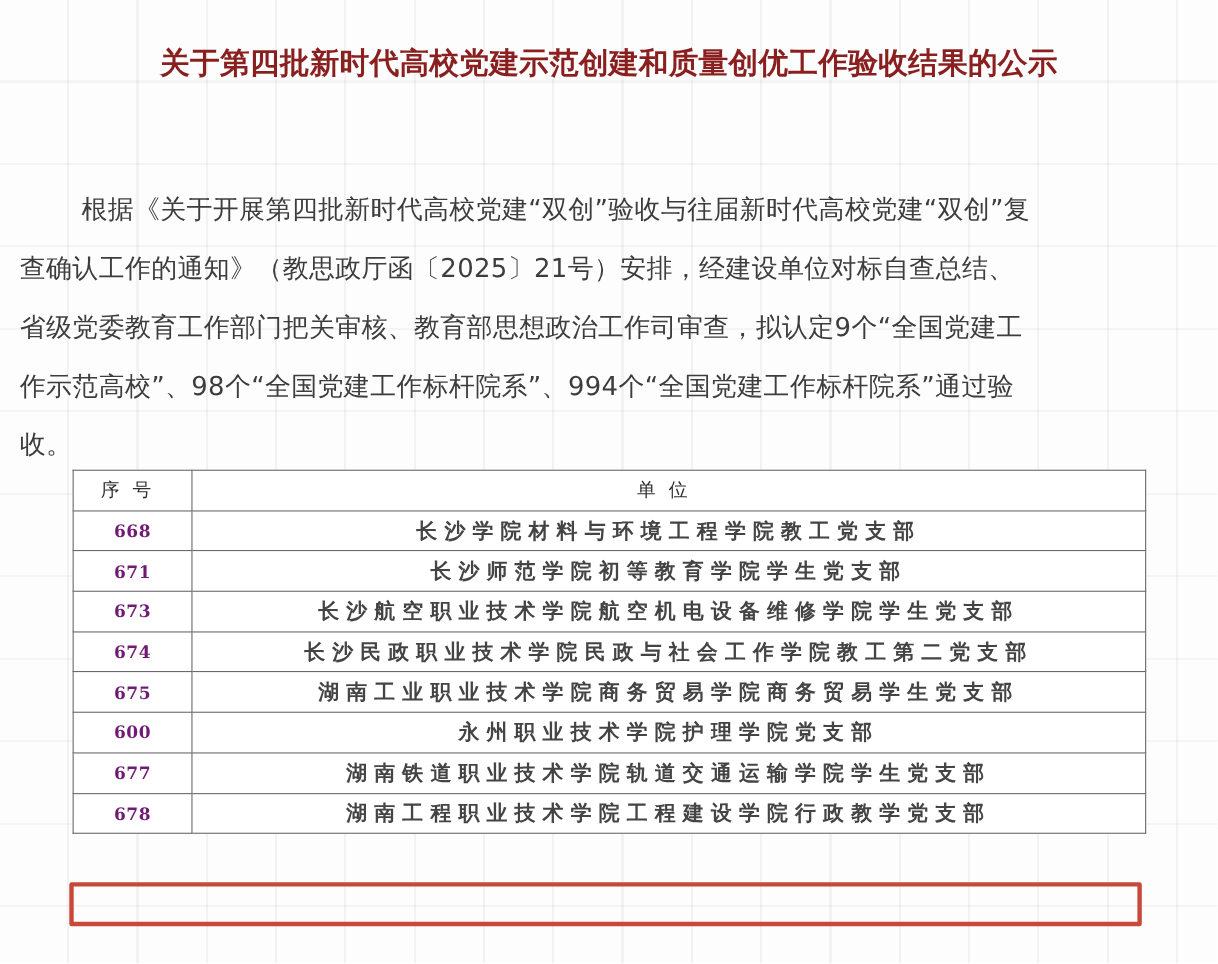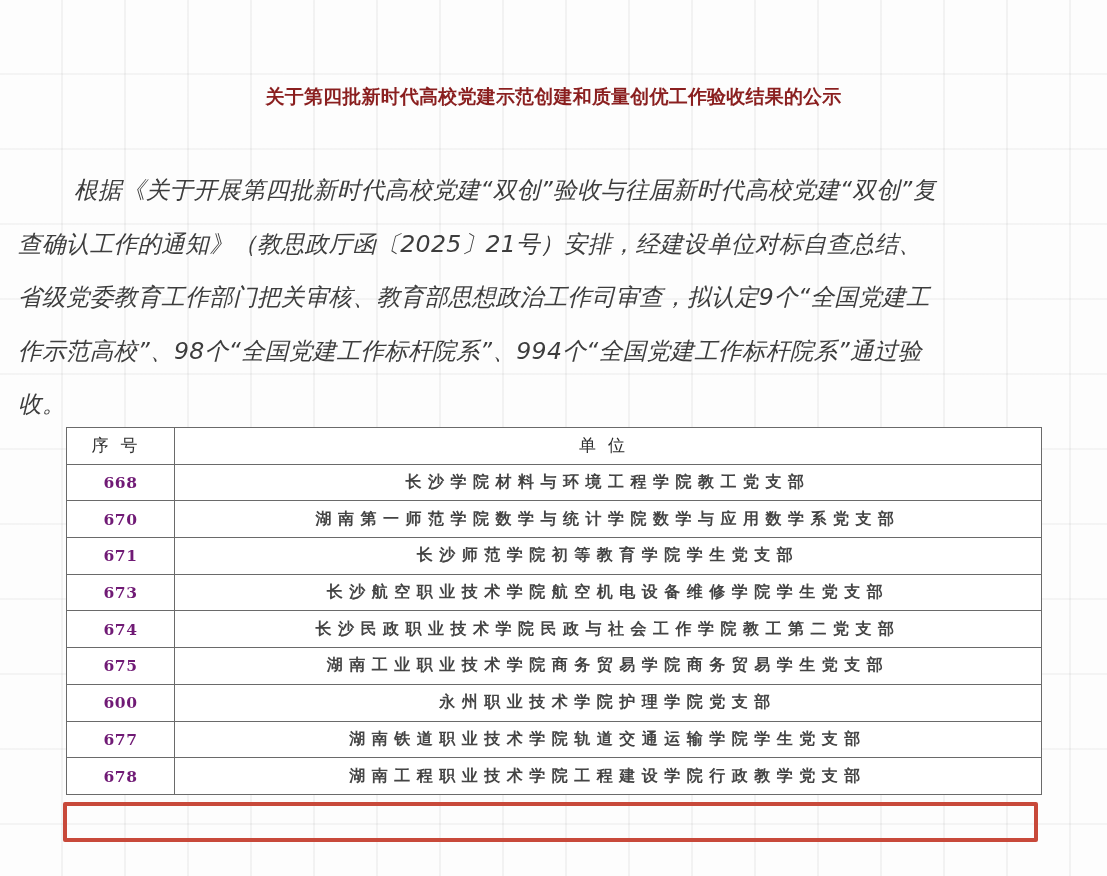--- a/index.html
+++ b/index.html
@@ -21,36 +21,34 @@
     font-family: "DejaVu Sans", "Liberation Sans", sans-serif;
   }
   .title {
     position: absolute;
     top: 38px;
     left: 0;
     width: 1107px;
     text-align: center;
     color: #8a1f1f;
     font-weight: bold;
-    font-size: 19px;
+    font-size: 27px;
     letter-spacing: 0.2px;
     line-height: 40px;
-    margin-top: 38px;
   }
   .body-text {
     position: absolute;
     top: 164px;
     left: 18px;
     width: 1080px;
     color: #3d3d3d;
     font-size: 23.6px;
     line-height: 53.5px;
     letter-spacing: 0.3px;
     text-align: justify;
-    font-style: italic;
   }
   .body-text .line { display: block; white-space: nowrap; }
   .body-text .indent { padding-left: 56px; }
 
   .doc-table {
     position: absolute;
     top: 427px;
     left: 66px;
     width: 976px;
     border-collapse: collapse;
@@ -70,21 +68,21 @@
     letter-spacing: 12px;
     color: #2d2d2d;
   }
   .doc-table .col-no { width: 107px; }
   .doc-table td.no {
     font-weight: bold;
     font-size: 15.5px;
     letter-spacing: 0.5px;
   }
   .doc-table td.unit {
-    font-size: 16px;
+    font-size: 19px;
     letter-spacing: 6.5px;
     font-weight: bold;
     color: #444;
   }
   .highlight-box {
     position: absolute;
     left: 63px;
     top: 802px;
     width: 967px;
     height: 32px;
@@ -114,24 +112,20 @@
         <th class="col-no">序号</th>
         <th>单位</th>
       </tr>
     </thead>
     <tbody>
       <tr>
         <td class="no">668</td>
         <td class="unit">长沙学院材料与环境工程学院教工党支部</td>
       </tr>
       <tr>
-        <td class="no">670</td>
-        <td class="unit">湖南第一师范学院数学与统计学院数学与应用数学系党支部</td>
-      </tr>
-      <tr>
         <td class="no">671</td>
         <td class="unit">长沙师范学院初等教育学院学生党支部</td>
       </tr>
       <tr>
         <td class="no">673</td>
         <td class="unit">长沙航空职业技术学院航空机电设备维修学院学生党支部</td>
       </tr>
       <tr>
         <td class="no">674</td>
         <td class="unit">长沙民政职业技术学院民政与社会工作学院教工第二党支部</td>

